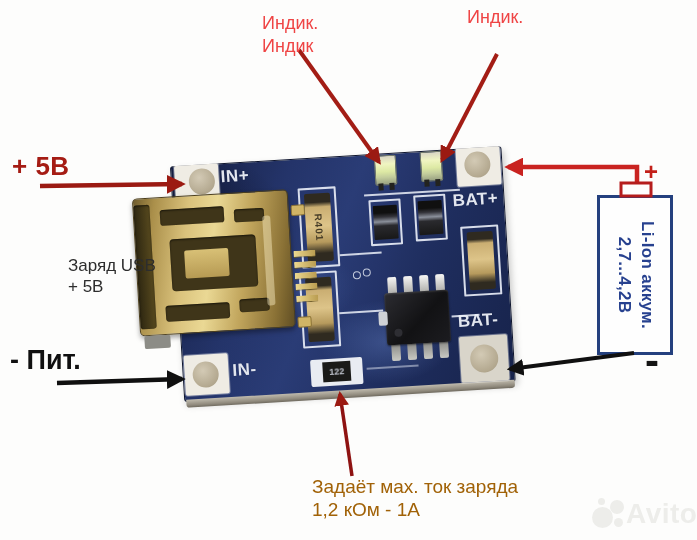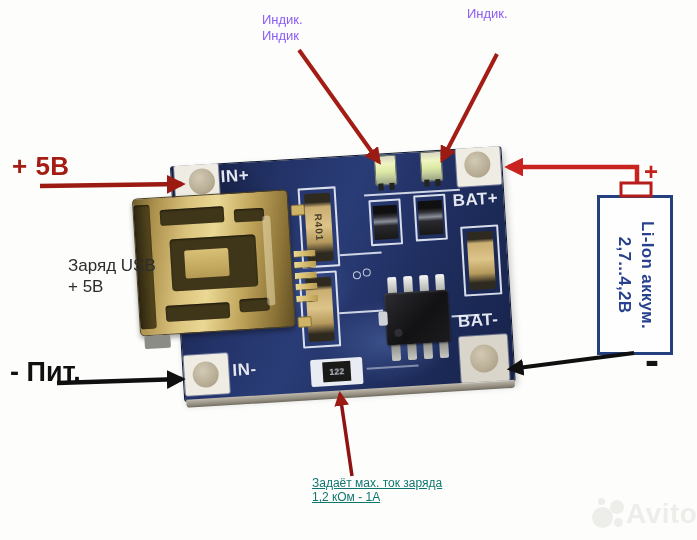--- a/index.html
+++ b/index.html
@@ -2,25 +2,25 @@
 <html><head>
 <meta charset="utf-8">
 <style>
   html,body{margin:0;padding:0;background:#ffffff;}
   .stage{
     position:relative;width:697px;height:540px;background:#fdfdfc;overflow:hidden;
     font-family:"Liberation Sans","DejaVu Sans",sans-serif;
   }
   .abs{position:absolute;}
   
-  .ann{position:absolute;color:#8b5cf6;font-size:13px;line-height:1.25;white-space:nowrap;}
+  .ann{position:absolute;color:#ef4444;font-size:18px;line-height:1.25;white-space:nowrap;}
   .ann-red{color:#a51c14;font-weight:bold;font-size:26px;letter-spacing:0.5px;}
   .ann-big-black{color:#101010;font-weight:bold;font-size:27px;}
   .ann-mid{font-size:17px;color:#2d2d2d;line-height:1.22;}
-  .ann-bottom{font-size:12px;color:#0f766e;line-height:1.2;text-decoration:underline;}
+  .ann-bottom{font-size:19px;color:#a16207;line-height:1.2;}
   
   .bat-box{
     position:absolute;left:597px;top:195px;width:76px;height:160px;
     background:#fefefe;border:3px solid #24407e;box-sizing:border-box;z-index:2;
   }
   .bat-text{
     position:absolute;left:50%;top:50%;
     transform:translate(-50%,-50%) rotate(90deg);
     white-space:nowrap;text-align:center;
     color:#27418f;font-weight:bold;font-size:17px;line-height:1.35;letter-spacing:0.3px;
@@ -221,21 +221,21 @@
     <div>Индик</div>
   </div>
   <div class="ann" style="left:467px;top:6px;z-index:6;">
     <div>Индик.</div>
   </div>
   <div class="ann ann-red" style="left:12px;top:150px;z-index:6;">+ 5В</div>
   <div class="ann ann-mid" style="left:68px;top:256px;z-index:6;">
     <div>Заряд USB</div>
     <div>+ 5В</div>
   </div>
-  <div class="ann ann-big-black" style="left:10px;top:356px;z-index:6;text-align:center;">- Пит.</div>
+  <div class="ann ann-big-black" style="left:10px;top:344px;z-index:6;text-align:center;">- Пит.</div>
   <div class="ann ann-bottom" style="left:312px;top:476px;z-index:6;">
     <div>Задаёт мах. ток заряда</div>
     <div>1,2 кОм - 1А</div>
   </div>
 
   <div class="wm" style="left:582px;top:494px;width:112px;height:42px;">
     <div class="wm-circle" style="left:10px;top:13px;width:21px;height:21px;"></div>
     <div class="wm-circle" style="left:28px;top:6px;width:14px;height:14px;"></div>
     <div class="wm-circle" style="left:32px;top:24px;width:9px;height:9px;"></div>
     <div class="wm-circle" style="left:16px;top:4px;width:7px;height:7px;"></div>

